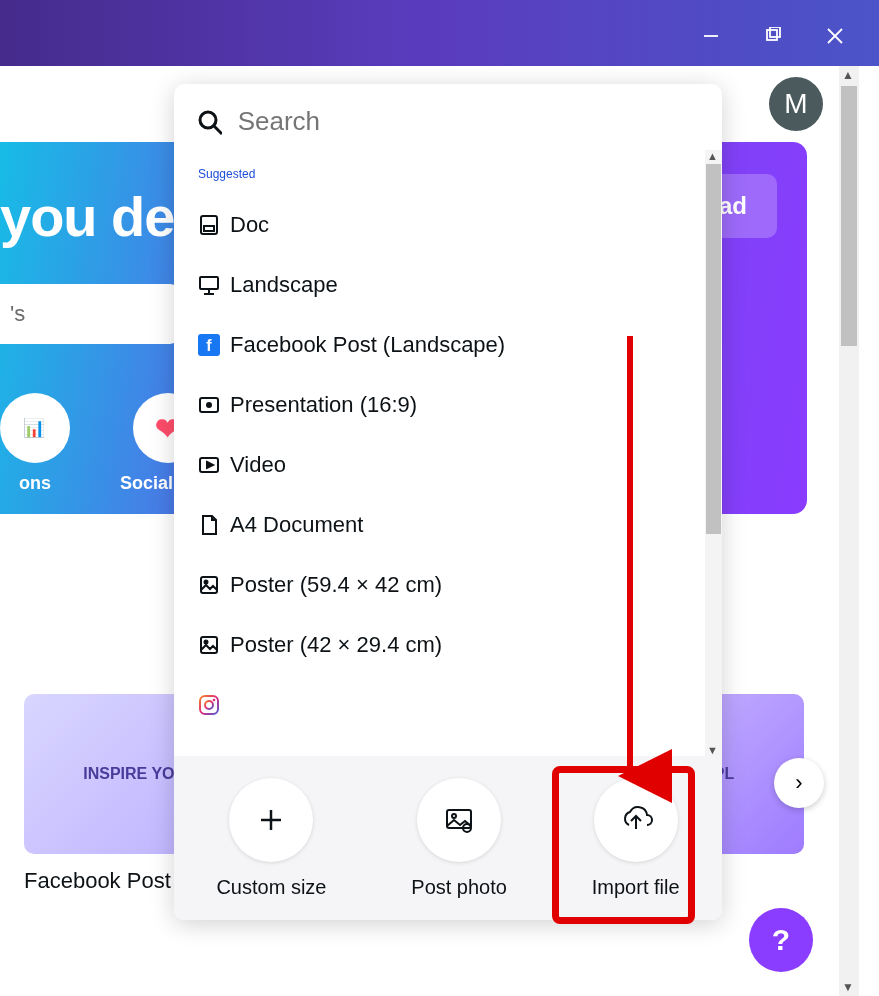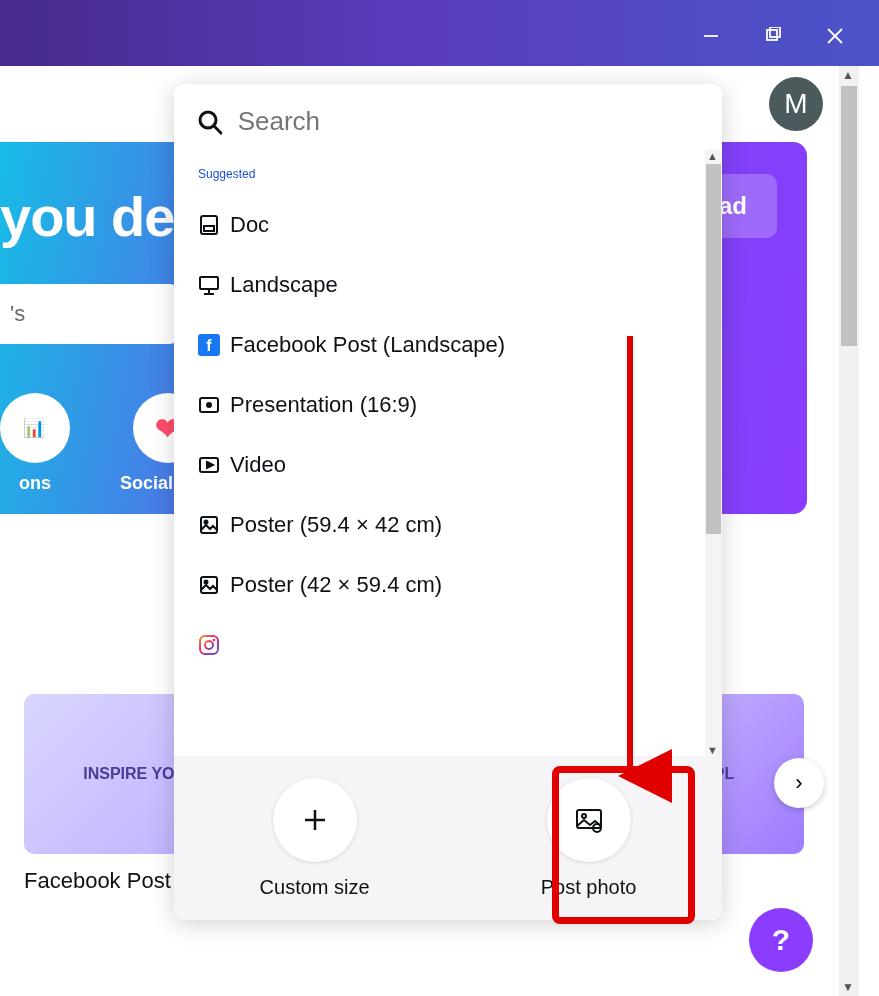--- a/index.html
+++ b/index.html
@@ -177,36 +177,45 @@
             <svg width="22" height="22" fill="none" stroke="#0d1216" stroke-width="2">
               <rect x="2" y="4" width="18" height="14" rx="2"></rect>
               <polygon points="9,8 15,11 9,14" fill="#0d1216"></polygon>
             </svg>
           </span>
         <span>Video</span>
       </div>
       <div class="sugg">
         <span class="ico">
             <svg width="22" height="22" fill="none" stroke="#0d1216" stroke-width="2">
+              <path d="M5 2h9l4 4v14H5z"></path>
+              <path d="M14 2v4h4"></path>
+            </svg>
+          </span>
+        <span>A4 Document</span>
+      </div>
+      <div class="sugg">
+        <span class="ico">
+            <svg width="22" height="22" fill="none" stroke="#0d1216" stroke-width="2">
               <rect x="3" y="3" width="16" height="16" rx="2"></rect>
               <circle cx="8" cy="8" r="1.5" fill="#0d1216"></circle>
               <path d="M3 16l5-5 4 4 3-3 4 4"></path>
             </svg>
           </span>
         <span>Poster (59.4 × 42 cm)</span>
       </div>
       <div class="sugg">
         <span class="ico">
             <svg width="22" height="22" fill="none" stroke="#0d1216" stroke-width="2">
               <rect x="3" y="3" width="16" height="16" rx="2"></rect>
               <circle cx="8" cy="8" r="1.5" fill="#0d1216"></circle>
               <path d="M3 16l5-5 4 4 3-3 4 4"></path>
             </svg>
           </span>
-        <span>Poster (42 × 59.4 cm)</span>
+        <span>Poster (42 × 29.4 cm)</span>
       </div>
       <div class="sugg">
         <span class="ico">
             <svg width="22" height="22" fill="none" stroke-width="2">
               <defs>
                 <linearGradient id="ig" x1="0" y1="0" x2="1" y2="1">
                   <stop offset="0" stop-color="#f58529"></stop>
                   <stop offset=".5" stop-color="#dd2a7b"></stop>
                   <stop offset="1" stop-color="#515bd4"></stop>
                 </linearGradient>
@@ -239,20 +248,30 @@
         <div class="footer-ball">
             <svg width="32" height="32" fill="none" stroke="#0d1216" stroke-width="2">
               <rect x="4" y="6" width="24" height="18" rx="2"></rect>
               <circle cx="11" cy="12" r="2"></circle>
               <path d="M4 22l7-6 6 5 5-4 6 5"></path>
               <circle cx="24" cy="24" r="4"></circle>
             </svg>
           </div>
         <span class="footer-lbl">Post photo</span>
       </div>
+      <div class="footer-act">
+        <div class="footer-ball">
+            <svg width="34" height="34" fill="none" stroke="#0d1216" stroke-width="2">
+              <path d="M10 22a7 7 0 0 1 1-13 9 9 0 0 1 17 3 5 5 0 0 1 0 10"></path>
+              <line x1="17" y1="26" x2="17" y2="14"></line>
+              <polyline points="12,18 17,13 22,18"></polyline>
+            </svg>
+          </div>
+        <span class="footer-lbl">Import file</span>
+      </div>
     </div>
   </div>
 
   <svg class="annot-arrow" width="60" height="470">
     <defs>
         <marker id="ah" markerWidth="14" markerHeight="14" refX="7" refY="12" orient="auto">
           <polygon points="0,0 14,0 7,14" fill="#e00000"></polygon>
         </marker>
       </defs>
     <line x1="18" y1="0" x2="18" y2="440" stroke="#e00000" stroke-width="6" marker-end="url(#ah)"></line>

